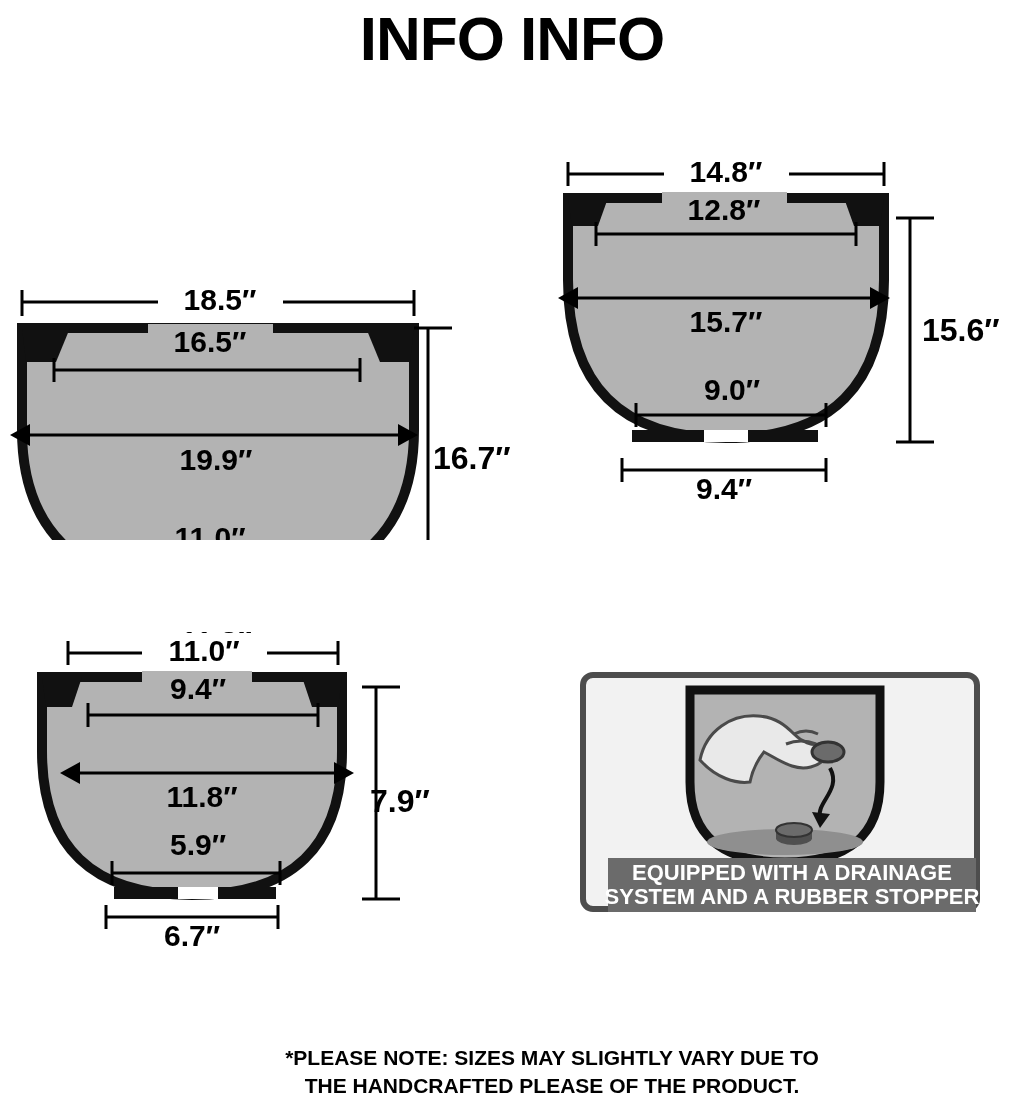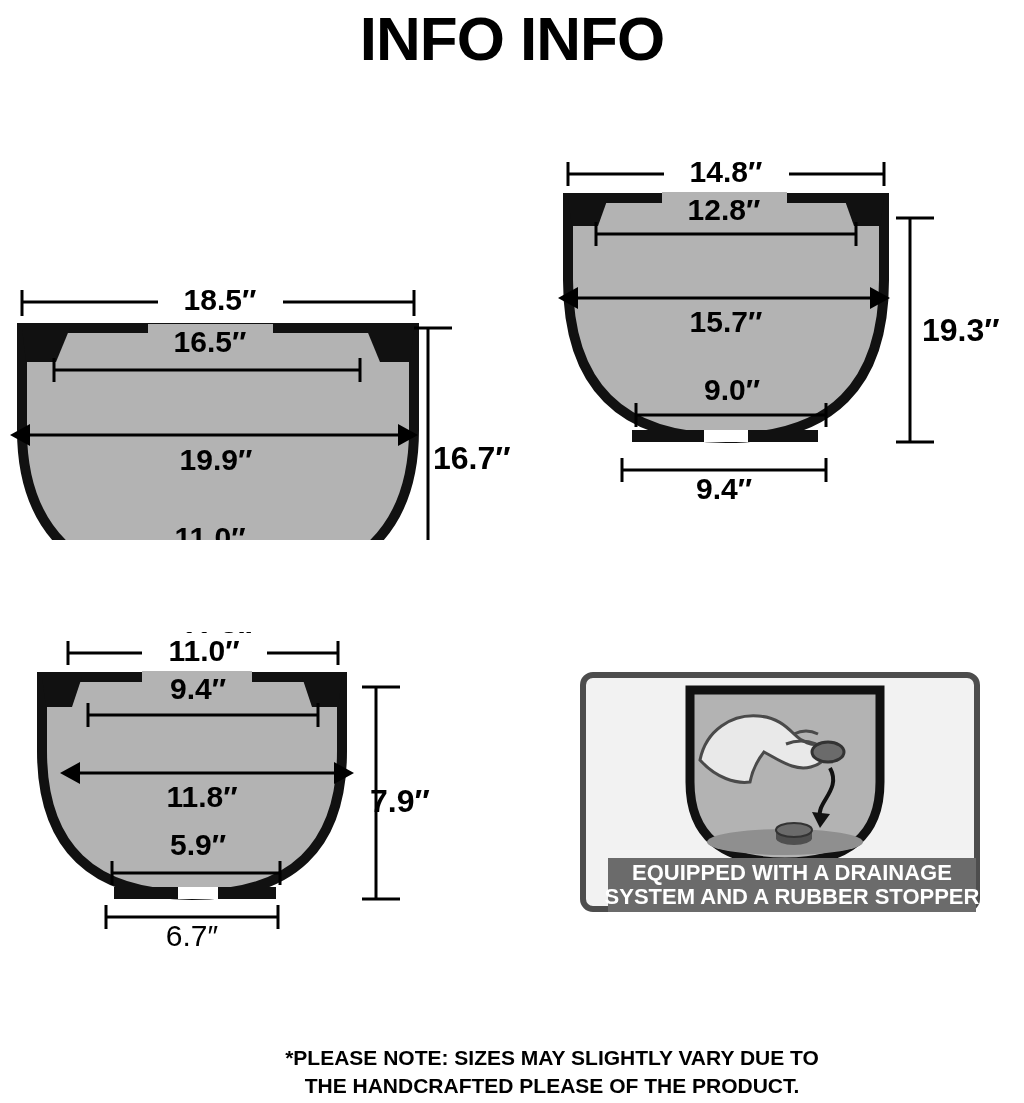--- a/index.html
+++ b/index.html
@@ -159,21 +159,21 @@
   </svg>
   <div style="position:absolute; left:110px; top:322px; width:120px; text-align:center; font-size:30px; font-weight:bold;">9.4″</div>
 
   <svg class="svgwrap" style="position:absolute; left:330px; top:0;" width="130" height="380" viewBox="0 0 130 380" xmlns="http://www.w3.org/2000/svg">
     <g stroke="#000000" stroke-width="3">
       <line x1="26" y1="68" x2="26" y2="292"></line>
       <line x1="12" y1="68" x2="50" y2="68"></line>
       <line x1="12" y1="292" x2="50" y2="292"></line>
     </g>
   </svg>
-  <div style="position:absolute; left:368px; top:162px; font-size:32px; font-weight:bold;">19.3″</div>
+  <div style="position:absolute; left:368px; top:162px; font-size:32px; font-weight:bold;">15.6″</div>
 </div>
 
 <div class="pot-block" style="left:30px; top:615px; width:420px; height:340px;">
   <svg class="svgwrap" width="420" height="340" viewBox="0 0 420 340" xmlns="http://www.w3.org/2000/svg">
     <path d="M12 62 L312 62 L312 136 Q312 280 162 280 Q12 280 12 136 Z" fill="#b3b3b3" stroke="#111111" stroke-width="10"></path>
     <path d="M12 62 L52 62 L42 92 L16 92 Z" fill="#111111"></path>
     <path d="M312 62 L272 62 L282 92 L308 92 Z" fill="#111111"></path>
     <path d="M84 272 L246 272 L246 284 L84 284 Z" fill="#111111"></path>
     <rect x="148" y="272" width="40" height="12" fill="#ffffff"></rect>
 
@@ -208,21 +208,21 @@
     </g>
     <rect x="118" y="212" width="100" height="36" fill="#b3b3b3"></rect>
     <text class="caption-text" x="168" y="240" font-size="30" text-anchor="middle" fill="#000000">5.9″</text>
 
     <g stroke="#000000" stroke-width="3">
       <line x1="76" y1="302" x2="248" y2="302"></line>
       <line x1="76" y1="290" x2="76" y2="314"></line>
       <line x1="248" y1="290" x2="248" y2="314"></line>
     </g>
   </svg>
-  <div style="position:absolute; left:102px; top:304px; width:120px; text-align:center; font-size:30px; font-weight:normal;">6.7″</div>
+  <div style="position:absolute; left:102px; top:304px; width:120px; text-align:center; font-size:30px; font-weight:bold;">6.7″</div>
 
   <svg class="svgwrap" style="position:absolute; left:310px; top:0;" width="120" height="340" viewBox="0 0 120 340" xmlns="http://www.w3.org/2000/svg">
     <g stroke="#000000" stroke-width="3">
       <line x1="36" y1="72" x2="36" y2="284"></line>
       <line x1="22" y1="72" x2="60" y2="72"></line>
       <line x1="22" y1="284" x2="60" y2="284"></line>
     </g>
   </svg>
   <div style="position:absolute; left:340px; top:168px; font-size:32px; font-weight:bold;">7.9″</div>
 </div>

